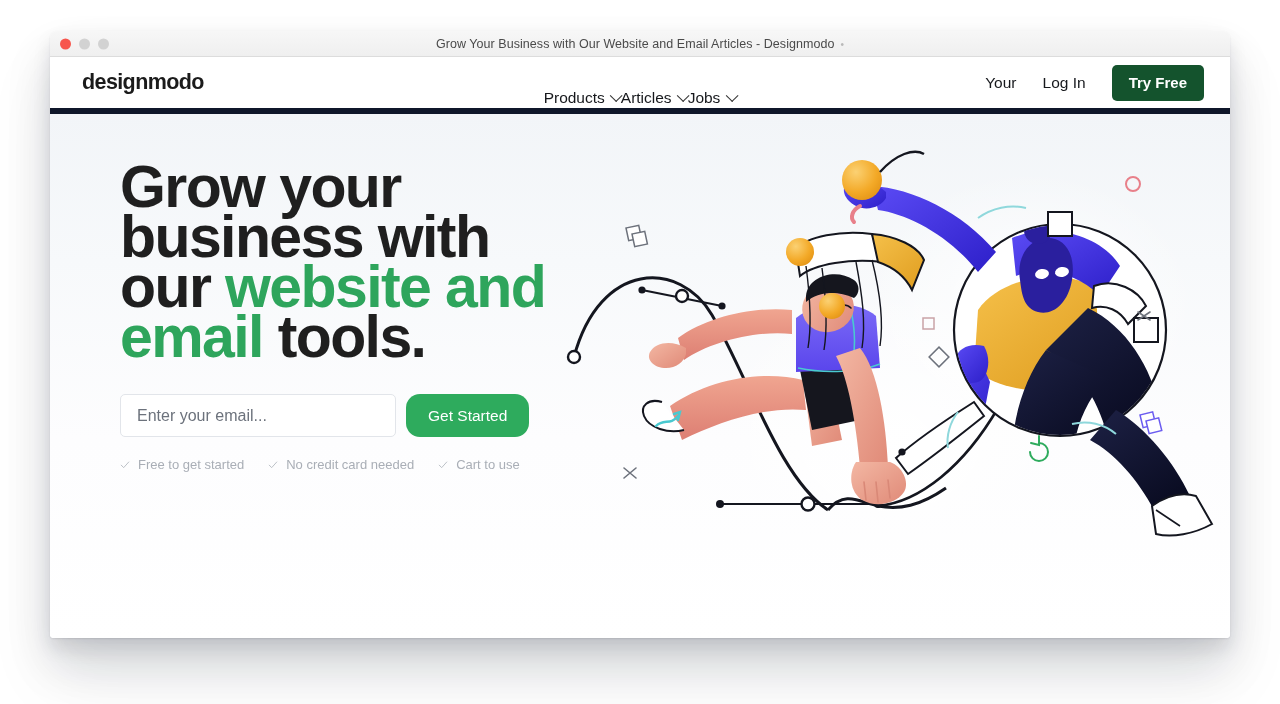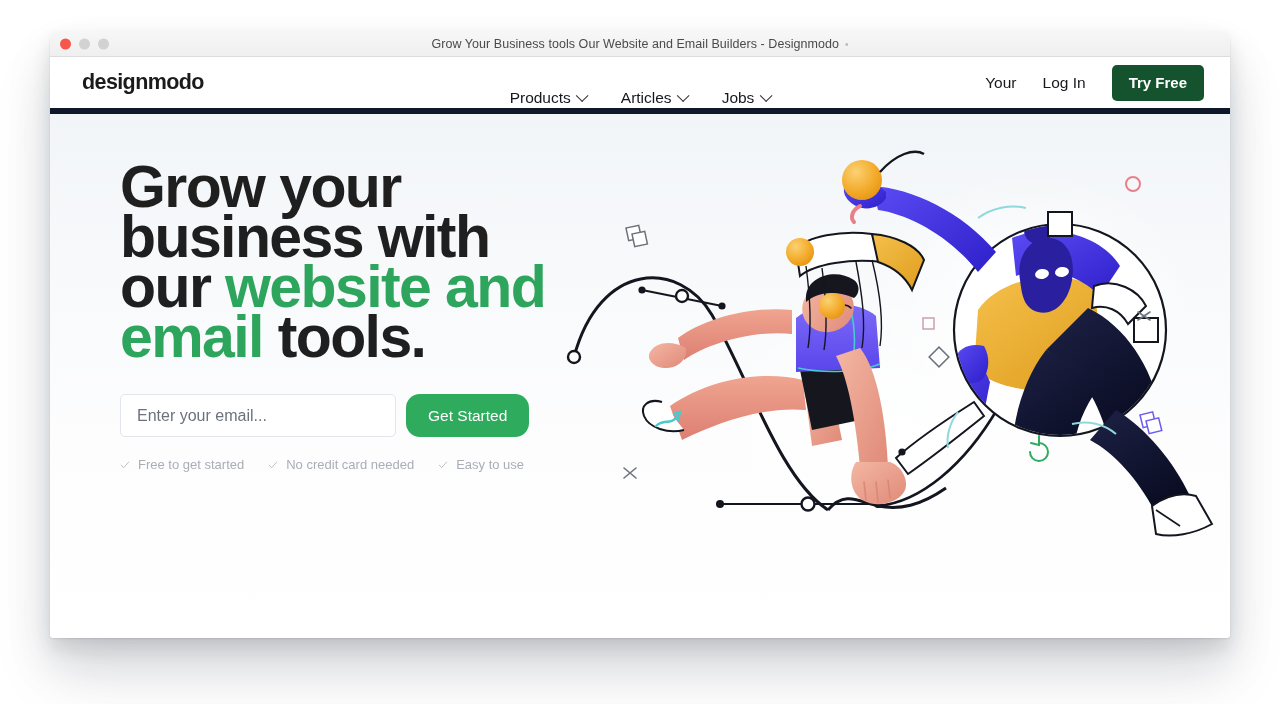--- a/index.html
+++ b/index.html
@@ -103,21 +103,20 @@
     line-height: 1;
     white-space: nowrap;
   }
 
   .nav-center {
     position: absolute;
     left: 50%;
     transform: translateX(-50%);
     display: flex;
     align-items: flex-end;
-    gap: 34px;
     margin-top: 31px;
   }
   .nav-item {
     display: inline-flex;
     align-items: center;
     gap: 7px;
     font-size: 15.5px;
     color: #16181c;
     cursor: pointer;
     white-space: nowrap;
@@ -256,21 +255,21 @@
 
   <div class="browser-window">
 
     <div class="titlebar">
       <div class="traffic-lights">
         <span class="dot red"></span>
         <span class="dot yellow"></span>
         <span class="dot green"></span>
       </div>
       <div class="titlebar-title">
-        <span>Grow Your Business tools Our Website and Email Builders - Designmodo</span><span class="favicon-dot">•</span>
+        <span>Grow Your Business with Our Website and Email Articles - Designmodo</span><span class="favicon-dot">•</span>
       </div>
     </div>
 
     <div class="viewport">
 
       <header class="site-header">
 
         <div class="logo">designmodo</div>
 
         <nav class="nav-center">
@@ -317,21 +316,21 @@
             <span class="feature">
               <svg class="check" viewBox="0 0 12 12">
                 <path d="M1.5 6.2 L4.4 9.2 L10.5 2.4" fill="none" stroke="#b6bbc2" stroke-width="1.1" stroke-linecap="round" stroke-linejoin="round"></path>
               </svg>
               <span>No credit card needed</span>
             </span>
             <span class="feature">
               <svg class="check" viewBox="0 0 12 12">
                 <path d="M1.5 6.2 L4.4 9.2 L10.5 2.4" fill="none" stroke="#b6bbc2" stroke-width="1.1" stroke-linecap="round" stroke-linejoin="round"></path>
               </svg>
-              <span>Easy to use</span>
+              <span>Cart to use</span>
             </span>
           </div>
         </div>
 
         <div class="illustration">
           <svg viewBox="0 0 670 500" xmlns="http://www.w3.org/2000/svg">
             <defs>
               <linearGradient id="gBlue" x1="0" y1="0" x2="1" y2="1">
                 <stop offset="0%" stop-color="#5b4bf5"></stop>
                 <stop offset="100%" stop-color="#2d1fc9"></stop>

